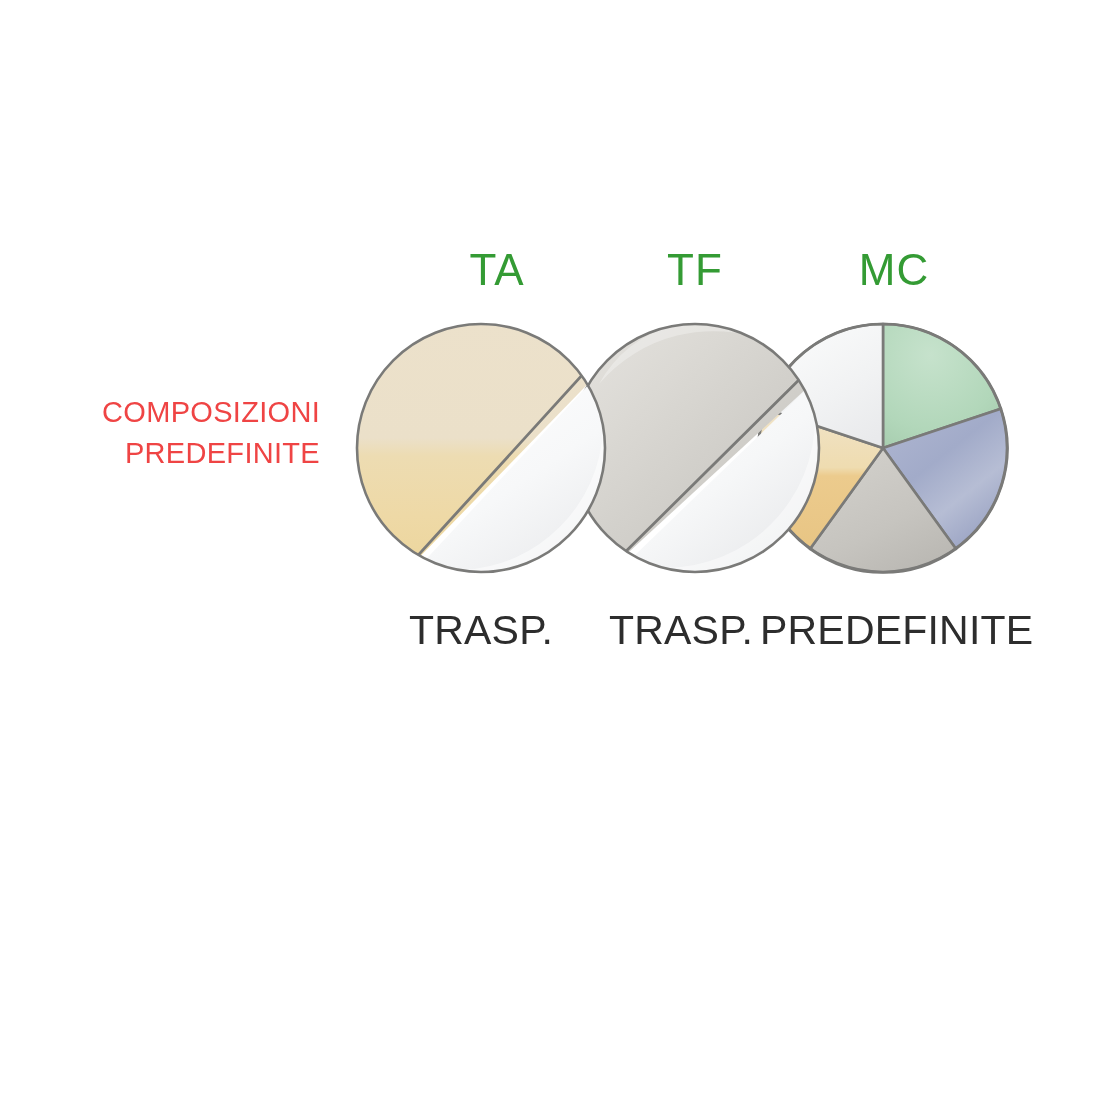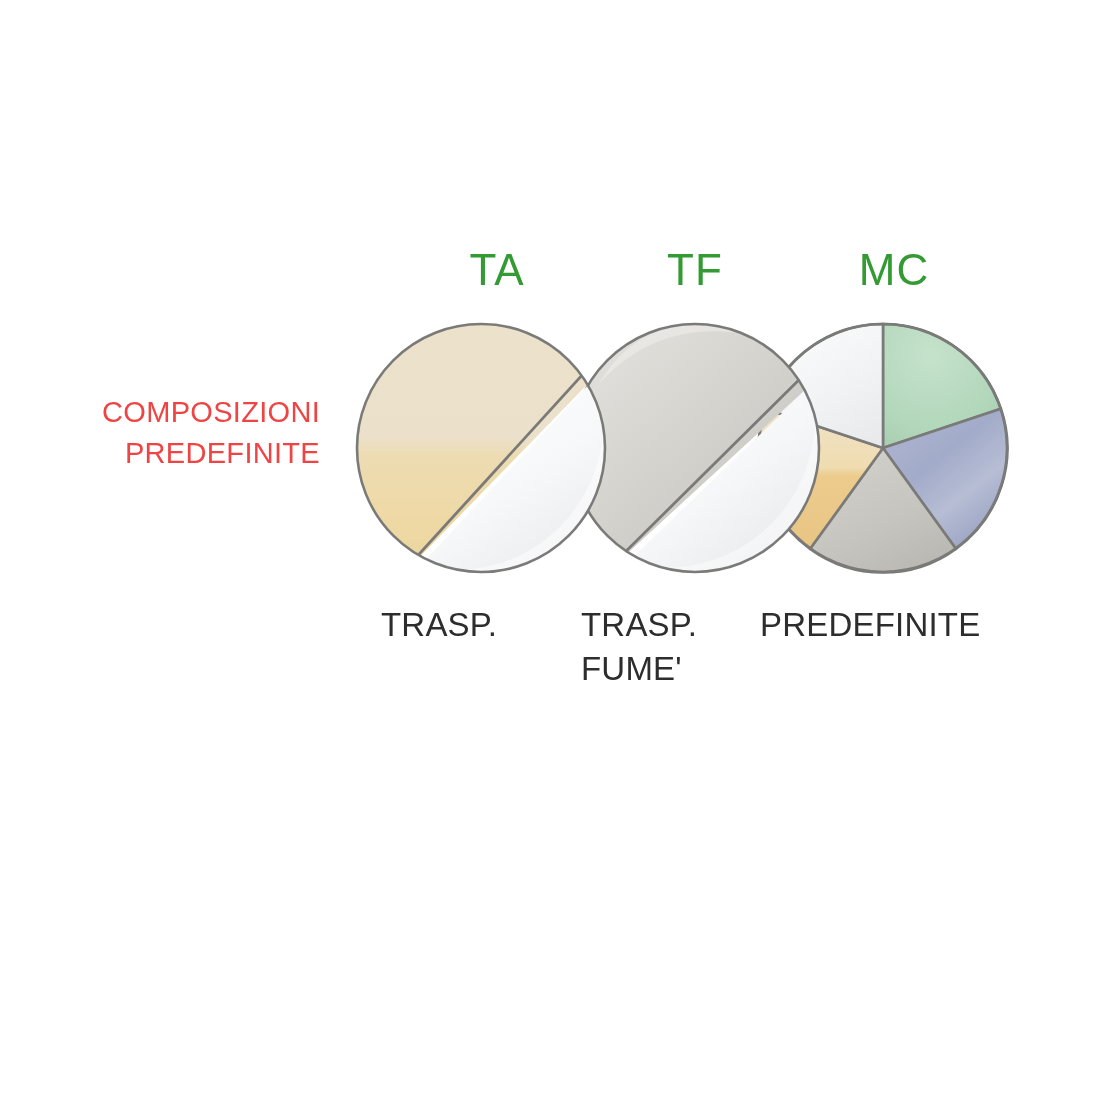--- a/index.html
+++ b/index.html
@@ -72,24 +72,24 @@
   .swatch svg { display: block; overflow: visible; }
 
   .sw-ta { left: 355px; top: 322px; width: 252px; height: 252px; z-index: 3; }
   .sw-tf { left: 569px; top: 322px; width: 252px; height: 252px; z-index: 2; }
   .sw-mc { left: 757px; top: 322px; width: 252px; height: 252px; z-index: 1; }
 
   
   .name-label {
     position: absolute;
     color: #2d2d2d;
-    font-size: 33px;
+    font-size: 41px;
     line-height: 1.32;
     letter-spacing: 0.2px;
-    text-align: left;
+    text-align: center;
     white-space: nowrap;
     user-select: none;
   }
   .name-ta { left: 381px; top: 603px; width: 200px; }
   .name-tf { left: 581px; top: 603px; width: 200px; }
   .name-mc { left: 760px; top: 603px; width: 245px; }
   .name-label .line { display: block; }
 </style>
 </head>
 <body>
@@ -218,19 +218,18 @@
       </g>
       <circle cx="126" cy="126" r="124" fill="none" stroke="#7a7a78" stroke-width="2.6"></circle>
     </svg>
   </div>
 
   <div class="name-label name-ta">
     <span class="line">TRASP.</span>
   </div>
   <div class="name-label name-tf">
     <span class="line">TRASP.</span>
-    <span class="line">FUME'</span>
   </div>
   <div class="name-label name-mc">
     <span class="line">PREDEFINITE</span>
   </div>
 
 </div>
 
 </body></html>

